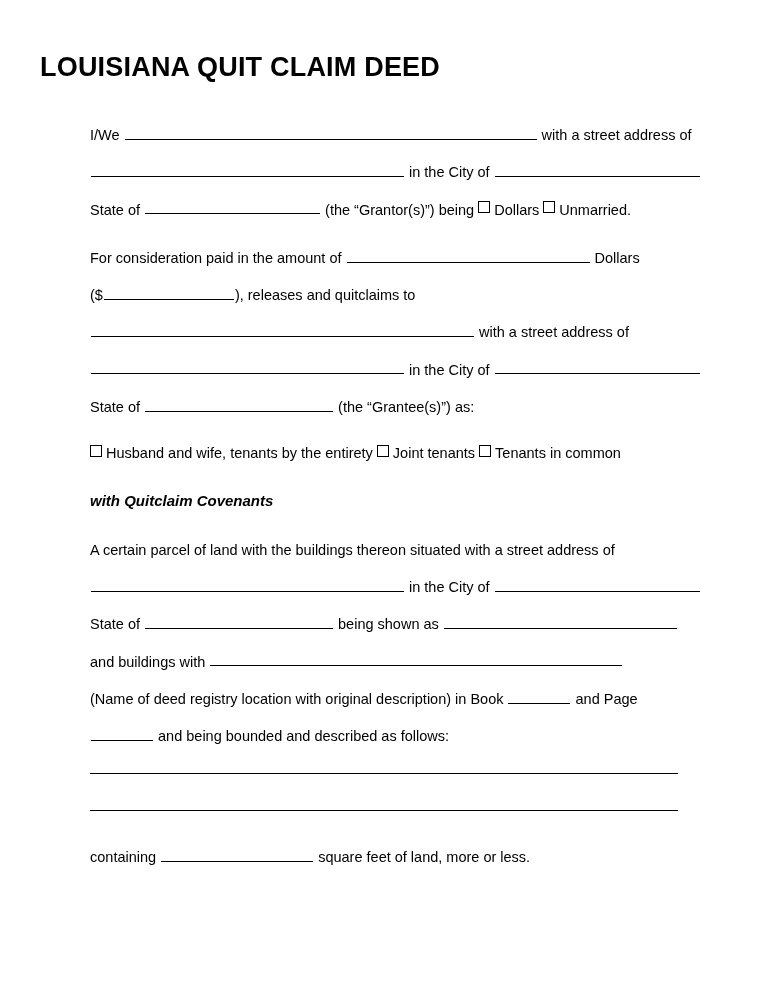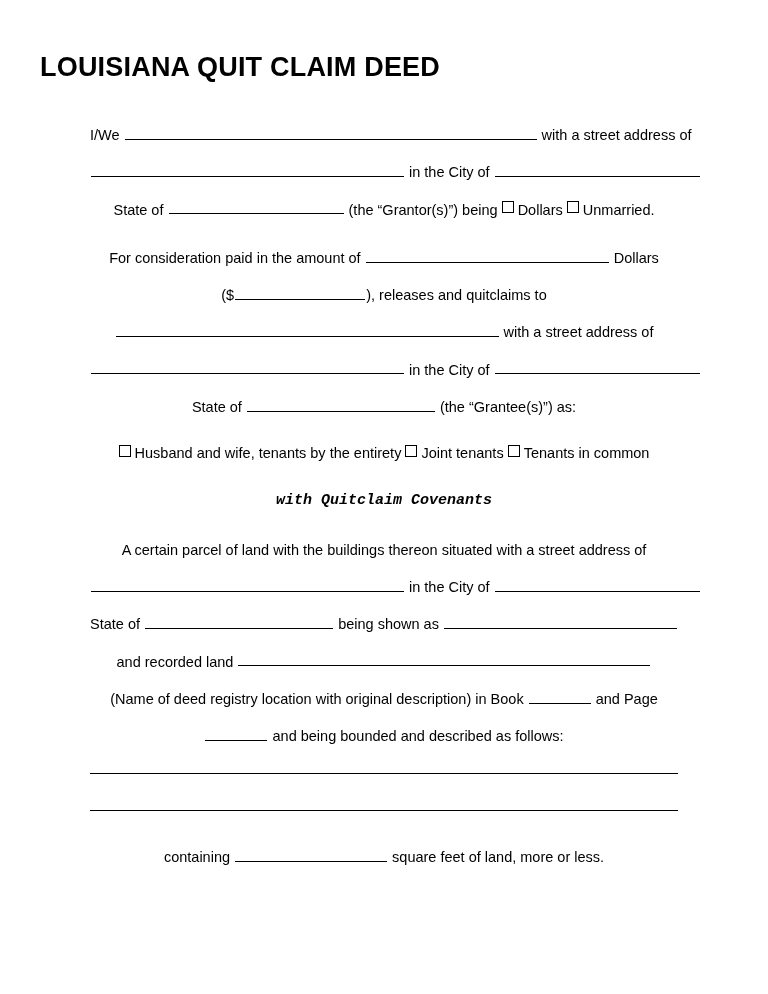--- a/index.html
+++ b/index.html
@@ -25,21 +25,20 @@
     text-align: left;
     font-size: 27px;
     font-weight: bold;
     letter-spacing: 0.2px;
     margin: 52px 0 0 0;
     padding: 0 40px;
   }
   .body-block {
     margin-top: 42px;
     padding: 0 90px 0 90px;
-    text-align: center;
   }
   .line {
     font-size: 14.5px;
     line-height: 1.0;
     margin-bottom: 20px;
     white-space: nowrap;
   }
   .gap-after {
     margin-bottom: 31px;
   }
@@ -63,21 +62,21 @@
   .b-60 { width: 62px; }
   .checkbox {
     display: inline-block;
     width: 10px;
     height: 10px;
     border: 1.3px solid #000;
     margin: 0 4px 0 0;
     vertical-align: 1px;
   }
   .covenants {
-    font-family: Liberation Mono, monospace;
+    font-family: Liberation Sans, sans-serif;
     font-weight: bold;
     font-style: italic;
     font-size: 15px;
     margin-bottom: 34px;
   }
   .rule {
     border-bottom: 1.4px solid #000;
     height: 0;
     width: 100%;
     margin-bottom: 36px;
@@ -157,21 +156,21 @@
     </div>
 
     <div class="line">
       <span>State of</span>
       <span class="blank b-185"></span>
       <span>being shown as</span>
       <span class="blank b-230"></span>
     </div>
 
     <div class="line">
-      <span>and recorded land</span>
+      <span>and buildings with</span>
       <span class="blank b-410"></span>
     </div>
 
     <div class="line">
       <span>(Name of deed registry location with original description) in Book</span>
       <span class="blank b-60"></span>
       <span>and Page</span>
     </div>
 
     <div class="line">

